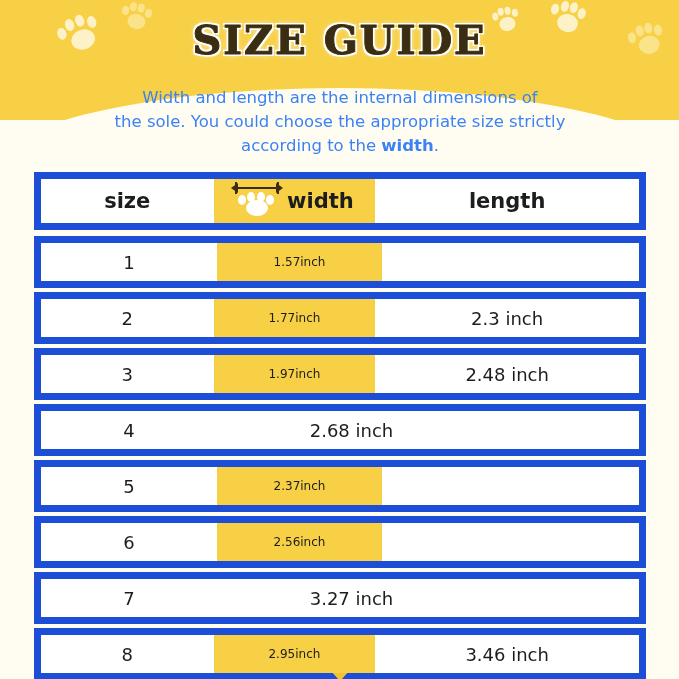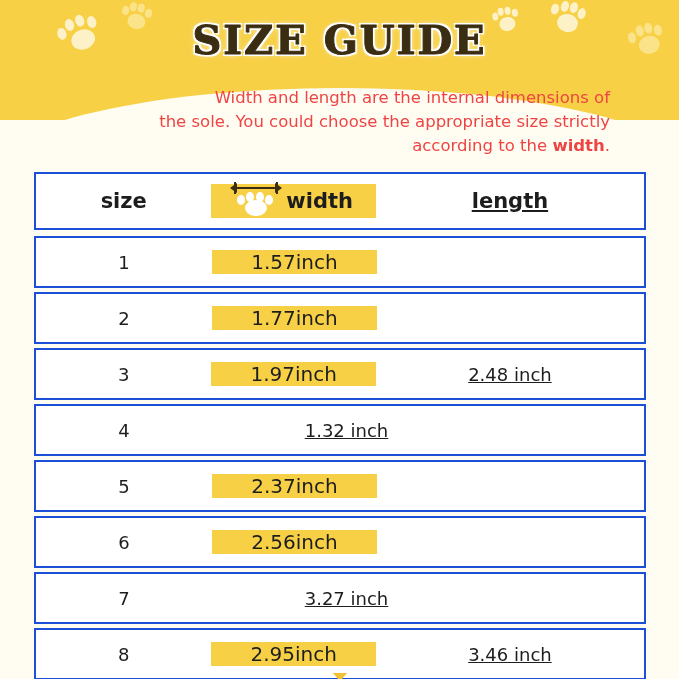--- a/index.html
+++ b/index.html
@@ -67,62 +67,61 @@
   }
   .paw.white .pad { background: #fffdf2; }
   .paw.light .pad { background: #fdeaa0; }
 
   
   .subtitle {
     position: absolute;
     top: 86px;
     left: 70px;
     width: 540px;
-    text-align: right;
+    text-align: center;
     font-size: 16.5px;
     line-height: 1.45;
-    color: #ef4444;
+    color: #3b82f6;
   }
   .subtitle b { font-weight: bold; }
 
   
   .table {
     position: absolute;
     top: 172px;
     left: 34px;
     width: 612px;
   }
   .row {
     display: flex;
     height: 52px;
     background: #ffffff;
-    border: 2px solid #1d4ed8;
+    border: 7px solid #1d4ed8;
     margin-bottom: 4px;
     box-sizing: border-box;
-    align-items: center;
   }
   .row.header-row {
     height: 58px;
     margin-bottom: 6px;
   }
   .cell {
     display: flex;
     align-items: center;
     justify-content: center;
     box-sizing: border-box;
-    font-size: 20px;
+    font-size: 12px;
     color: #1d1d1d;
   }
   .c-size { width: 176px; }
   .c-width {
     width: 165px;
     background: #f7d046;
     position: relative;
   }
-  .c-length { width: 269px; text-decoration: underline; }
+  .c-length { width: 269px; }
 
   .row.header-row .cell {
     font-size: 21px;
     font-weight: bold;
   }
   .row.header-row .c-width {
     background: #f7d046;
   }
   .row .c-size, .row .c-length { font-size: 18px; }
   .row.header-row .c-size { font-size: 21px; }
@@ -269,29 +268,30 @@
       </div>
     </div>
 
     <div class="row">
       <div class="cell c-size">1</div>
       <div class="cell c-width">1.57inch</div>
     </div>
     <div class="row">
       <div class="cell c-size">2</div>
       <div class="cell c-width">1.77inch</div>
+      <div class="cell c-length">2.3 inch</div>
     </div>
     <div class="row">
       <div class="cell c-size">3</div>
       <div class="cell c-width">1.97inch</div>
       <div class="cell c-length">2.48 inch</div>
     </div>
     <div class="row">
       <div class="cell c-size">4</div>
-      <div class="cell c-length">1.32 inch</div>
+      <div class="cell c-length">2.68 inch</div>
     </div>
     <div class="row">
       <div class="cell c-size">5</div>
       <div class="cell c-width">2.37inch</div>
     </div>
     <div class="row">
       <div class="cell c-size">6</div>
       <div class="cell c-width">2.56inch</div>
     </div>
     <div class="row">

